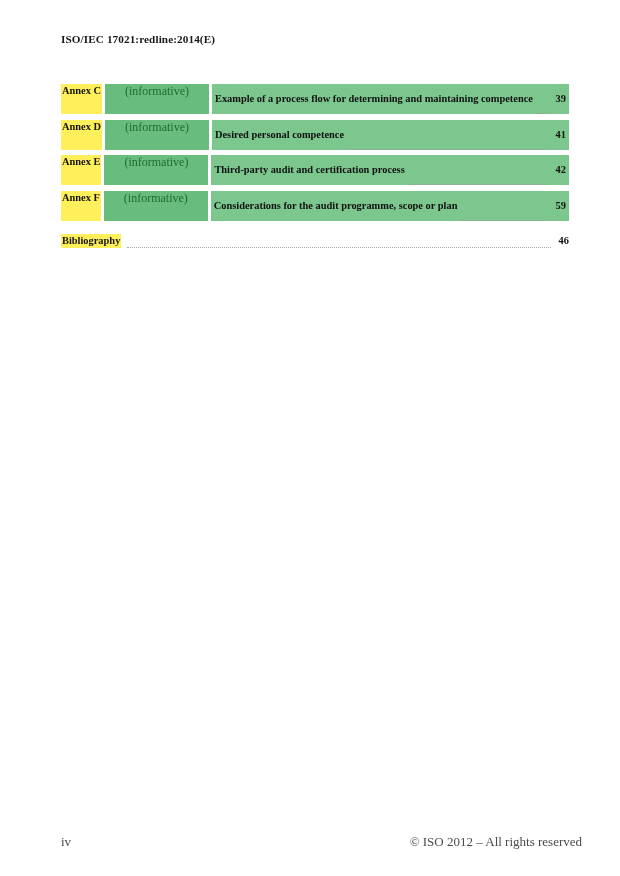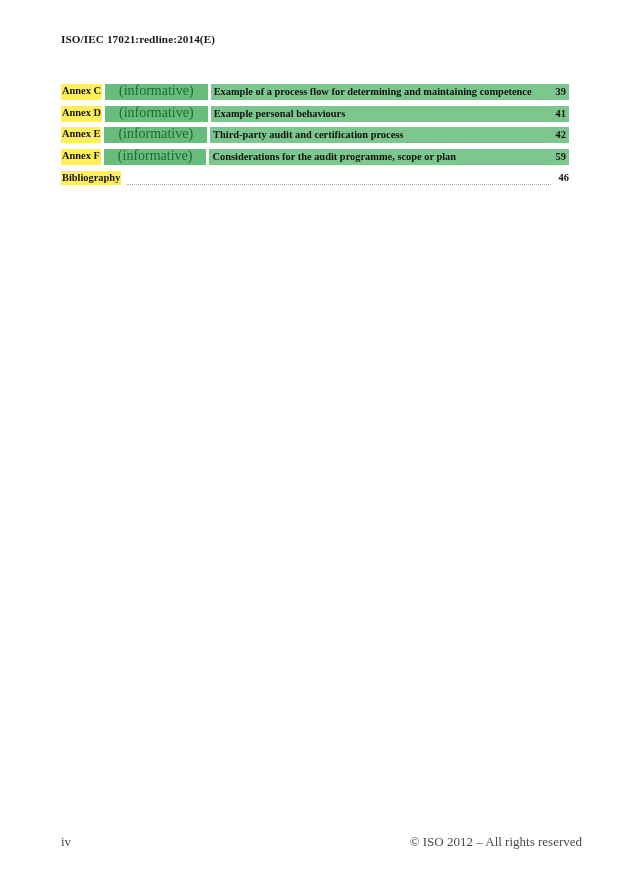--- a/index.html
+++ b/index.html
@@ -39,46 +39,46 @@
   .toc {
     position: absolute;
     left: 38px;
     top: 84px;
     width: 508px;
   }
 
   .toc-row {
     display: flex;
     align-items: stretch;
-    height: 16px;
+    height: 30px;
     margin-bottom: 5.5px;
     font-size: 10.4px;
     line-height: 14px;
     white-space: nowrap;
   }
 
   
   .hl-yellow {
     background: #ffef5a;
     font-weight: bold;
     color: #141414;
     padding: 0 1px;
     display: inline-block;
     line-height: 14px;
   }
 
   
   .hl-green-note {
     background: #68bd7d;
     color: #1d6b33;
-    padding: 0 14px;
+    padding: 0 20px;
     margin-left: 3px;
     display: inline-block;
     line-height: 14px;
-    font-size: 14px;
+    font-size: 12px;
   }
 
   
   .hl-green-title {
     background: #7cc78e;
     margin-left: 3px;
     flex: 1 1 auto;
     display: flex;
     align-items: center;
     padding-left: 3px;
@@ -158,21 +158,21 @@
         <span class="toc-title">Example of a process flow for determining and maintaining competence</span>
         <span class="leader"></span>
         <span class="toc-page">39</span>
       </span>
     </div>
 
     <div class="toc-row">
       <span class="hl-yellow">Annex D</span>
       <span class="hl-green-note">(informative)</span>
       <span class="hl-green-title">
-        <span class="toc-title">Example personal behaviours</span>
+        <span class="toc-title">Desired personal competence</span>
         <span class="leader"></span>
         <span class="toc-page">41</span>
       </span>
     </div>
 
     <div class="toc-row">
       <span class="hl-yellow">Annex E</span>
       <span class="hl-green-note">(informative)</span>
       <span class="hl-green-title">
         <span class="toc-title">Third-party audit and certification process</span>

